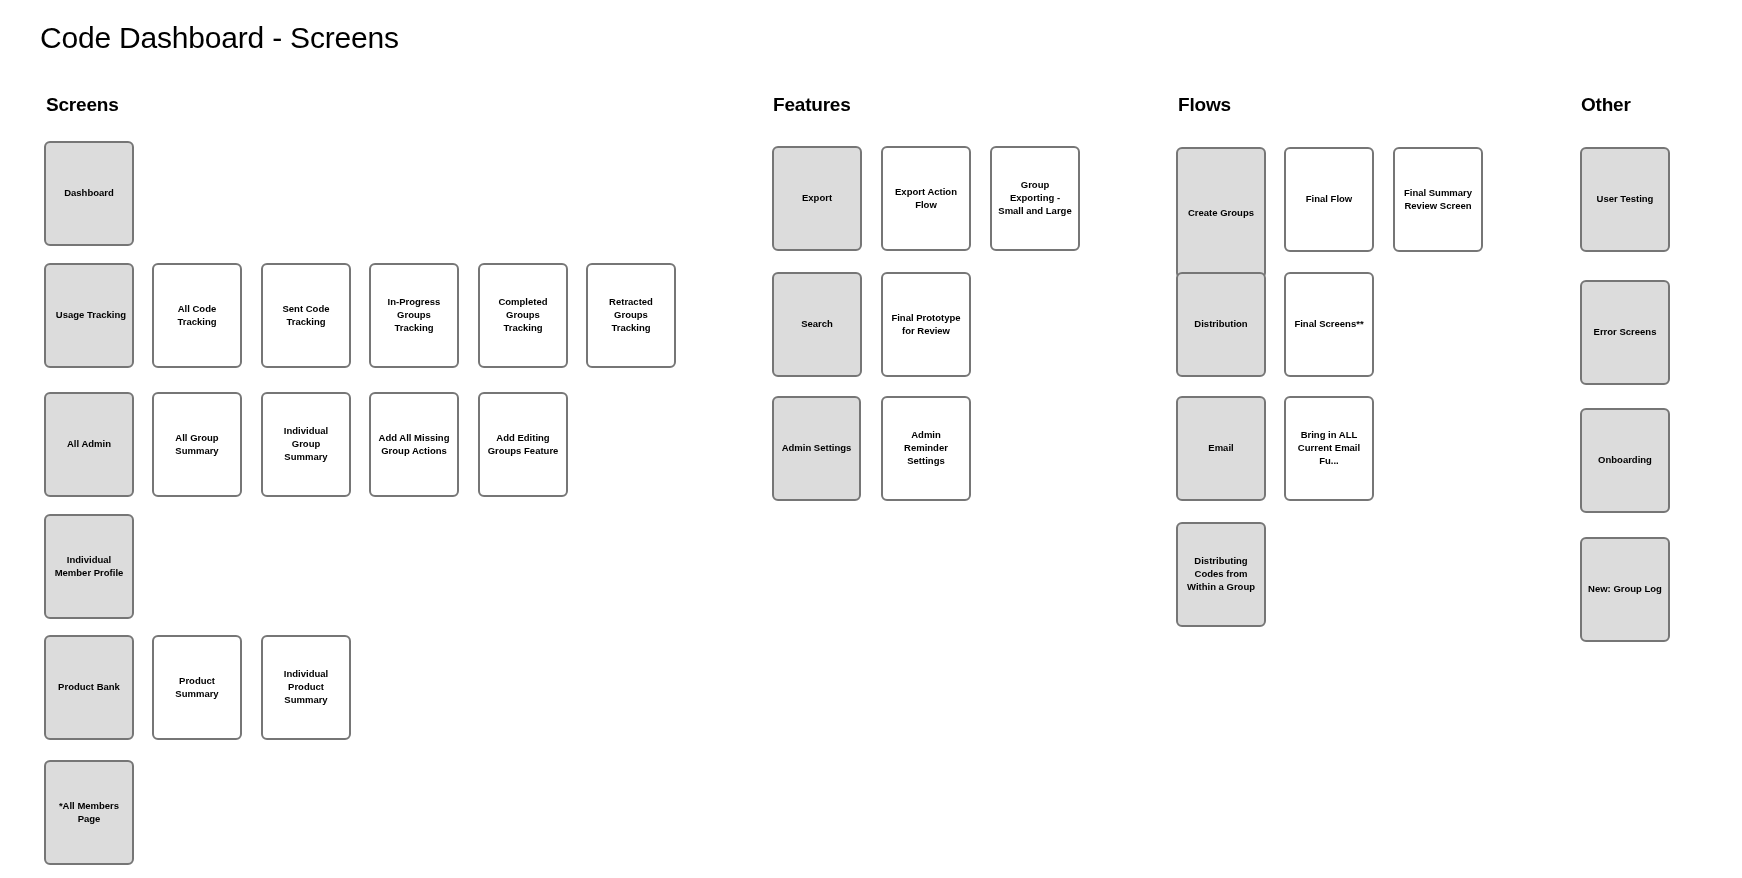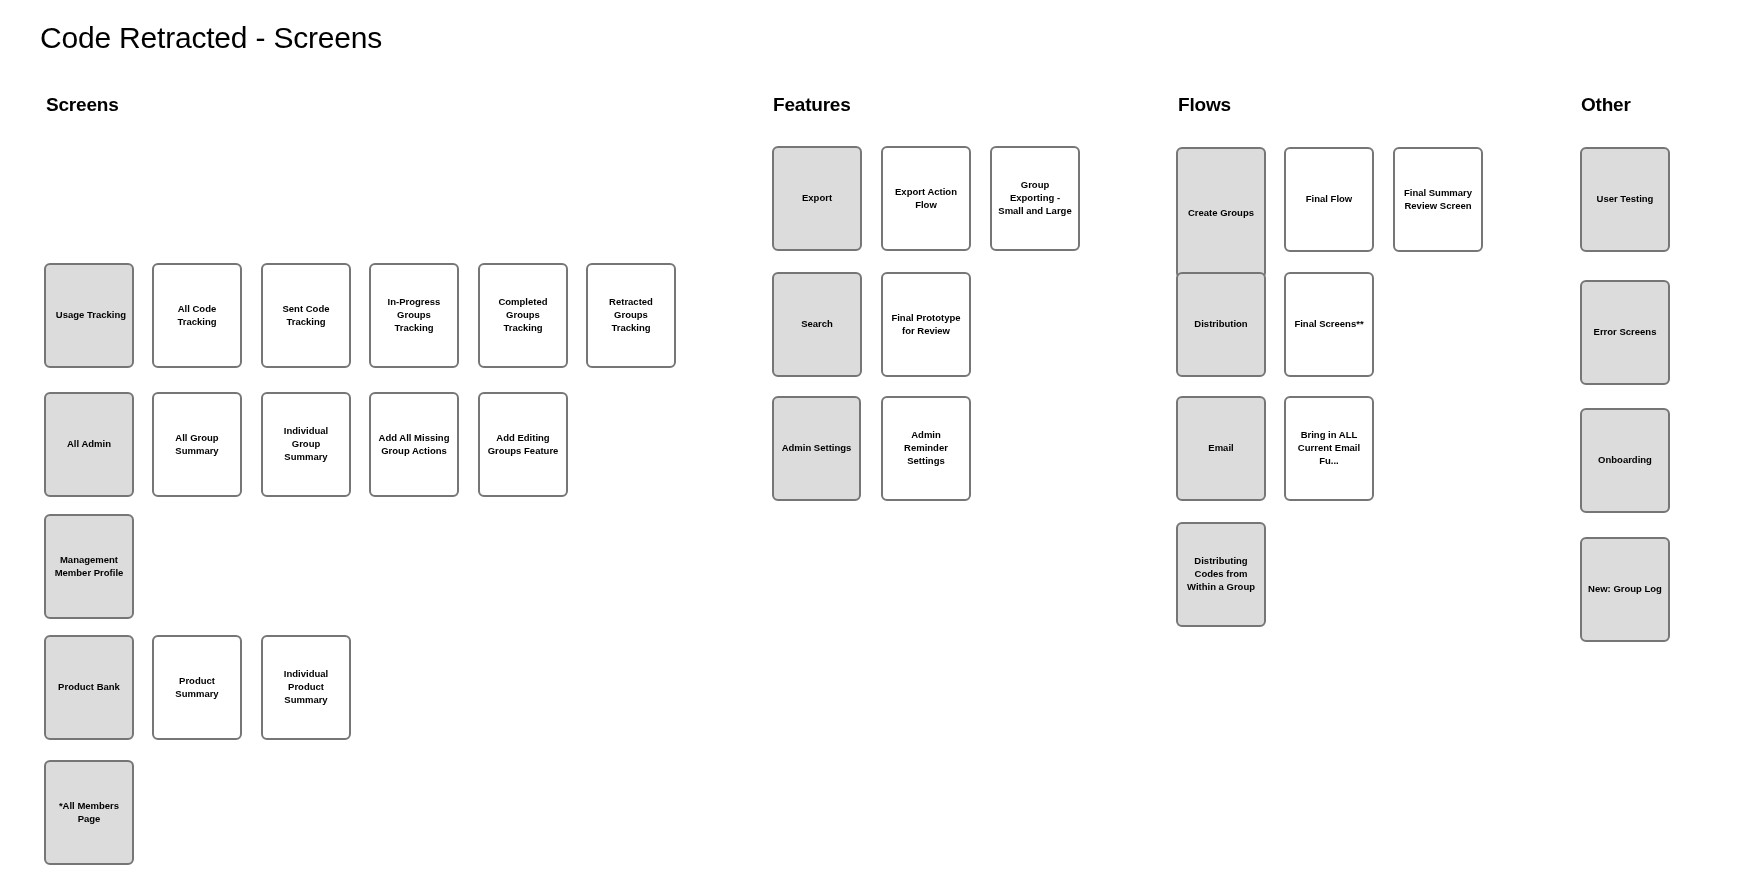--- a/index.html
+++ b/index.html
@@ -50,23 +50,26 @@
     font-size: 9.5px;
     font-weight: 700;
     line-height: 1.35;
     color: var(--text, #000000);
   }
 </style>
 </head>
 <body>
 
 <div id="canvas">
-  <h1 class="page-title">Code Retracted - Screens</h1>
+  <h1 class="page-title">Code Dashboard - Screens</h1>
 
 <div class="section-header" style="left: 46px; top: 94px;">Screens</div>
+    <div class="card gray" style="left: 44px; top: 141px; width: 90px; height: 105px;">
+      <span>Dashboard</span>
+    </div>
     <div class="card gray" style="left: 44px; top: 263px; width: 90px; height: 105px; justify-content: flex-end;">
       <span>Usage Tracking</span>
     </div>
     <div class="card white" style="left: 152px; top: 263px; width: 90px; height: 105px;">
       <span>All Code Tracking</span>
     </div>
     <div class="card white" style="left: 261px; top: 263px; width: 90px; height: 105px;">
       <span>Sent Code Tracking</span>
     </div>
     <div class="card white" style="left: 369px; top: 263px; width: 90px; height: 105px;">
@@ -87,21 +90,21 @@
     <div class="card white" style="left: 261px; top: 392px; width: 90px; height: 105px;">
       <span>Individual Group Summary</span>
     </div>
     <div class="card white" style="left: 369px; top: 392px; width: 90px; height: 105px;">
       <span>Add All Missing Group Actions</span>
     </div>
     <div class="card white" style="left: 478px; top: 392px; width: 90px; height: 105px;">
       <span>Add Editing Groups Feature</span>
     </div>
     <div class="card gray" style="left: 44px; top: 514px; width: 90px; height: 105px;">
-      <span>Management Member Profile</span>
+      <span>Individual Member Profile</span>
     </div>
     <div class="card gray" style="left: 44px; top: 635px; width: 90px; height: 105px;">
       <span>Product Bank</span>
     </div>
     <div class="card white" style="left: 152px; top: 635px; width: 90px; height: 105px;">
       <span>Product Summary</span>
     </div>
     <div class="card white" style="left: 261px; top: 635px; width: 90px; height: 105px;">
       <span>Individual Product Summary</span>
     </div>

